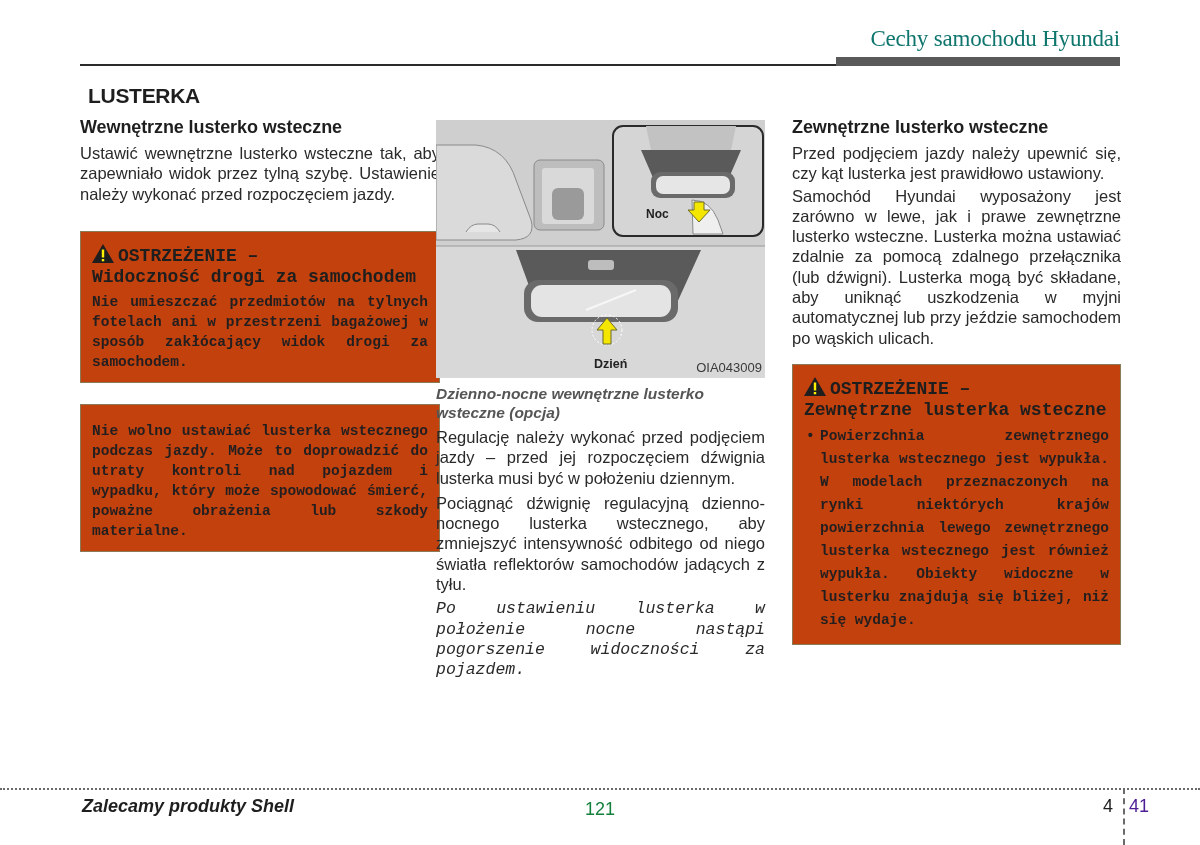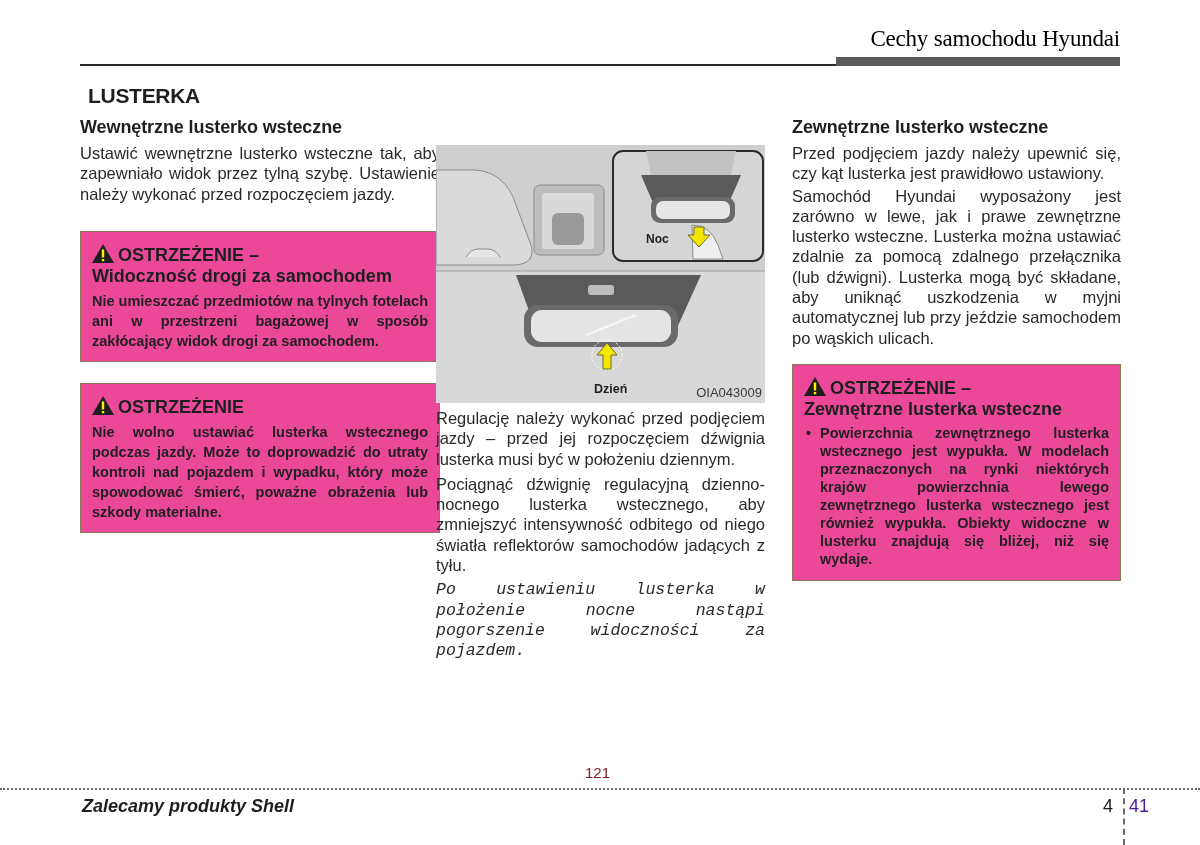--- a/index.html
+++ b/index.html
@@ -1,55 +1,55 @@
 <!DOCTYPE html>
 <html><head>
 <meta charset="utf-8">
 <style>
   * { box-sizing: border-box; margin: 0; padding: 0; }
   html, body { width: 1200px; height: 845px; background: #ffffff; overflow: hidden; }
   body { position: relative; font-family: "Liberation Sans", sans-serif; color: #231f20; }
 
   
-  .hdr-title { position: absolute; right: 80px; top: 26px; font-family: "Liberation Serif", serif; font-size: 23px; color: #000000; letter-spacing: -0.2px; }
+  .hdr-title { position: absolute; right: 80px; top: 26px; font-family: "Liberation Serif", serif; font-size: 23px; color: #0f766e; letter-spacing: -0.2px; }
   .hdr-line { position: absolute; left: 80px; top: 64px; width: 760px; height: 2px; background: #2a2a2a; }
   .hdr-bar { position: absolute; left: 836px; top: 57px; width: 284px; height: 9px; background: #5a5a5a; }
 
   .section-title { position: absolute; left: 82px; top: 84px; font-size: 21px; font-weight: bold; letter-spacing: -0.3px; color: #1e1e1e; margin-left: 6px; }
 
   .col { position: absolute; }
   .col-left { left: 80px; top: 116px; width: 360px; }
   .col-mid { left: 436px; top: 120px; width: 329px; }
   .col-right { left: 792px; top: 116px; width: 329px; }
 
   .sub { font-size: 18px; font-weight: bold; color: #1e1e1e; line-height: 22px; letter-spacing: -0.1px; }
   .para { font-size: 16.5px; line-height: 20.3px; text-align: justify; color: #2a2a2a; margin-top: 5px; }
   .para-italic { font-style: italic; font-family: Liberation Mono, monospace; }
   .caption { font-size: 15.5px; font-style: italic; font-weight: bold; color: #555; line-height: 19px; margin-top: 5px; }
 
-  .warn { background: #ec4899; border: 1.5px solid #8a7a55; padding: 12px 11px 10px 11px; }
+  .warn { background: #c2410c; border: 1.5px solid #8a7a55; padding: 12px 11px 10px 11px; font-family: Liberation Mono, monospace; }
   .warn-head { font-size: 18px; font-weight: bold; color: #1e1e1e; line-height: 21px; }
   .warn-icon { display: inline-block; width: 22px; height: 19px; vertical-align: -2px; margin-right: 4px; }
   .warn-body { font-size: 14.5px; font-weight: bold; line-height: 20px; text-align: justify; color: #231f20; margin-top: 4px; }
-  .warn-list { list-style: none; font-size: 14.5px; font-weight: bold; line-height: 18px; margin-top: 4px; }
+  .warn-list { list-style: none; font-size: 14.5px; font-weight: bold; line-height: 23px; margin-top: 4px; }
   .warn-list li { position: relative; padding-left: 16px; text-align: justify; margin-bottom: 2px; }
   .warn-list li::before { content: "•"; position: absolute; left: 2px; top: 0; }
 
   
-  .illus { position: relative; width: 329px; height: 258px; background: linear-gradient(#c9c9c9, #dcdcdc 40%, #c4c4c4 60%, #e0e0e0); overflow: hidden; margin-top: 25px; }
+  .illus { position: relative; width: 329px; height: 258px; background: linear-gradient(#c9c9c9, #dcdcdc 40%, #c4c4c4 60%, #e0e0e0); overflow: hidden; }
   .illus svg { position: absolute; left: 0; top: 0; }
   .illus-code { position: absolute; right: 3px; bottom: 3px; font-size: 13px; color: #3a3a3a; }
   .lbl-noc { position: absolute; left: 210px; top: 87px; font-size: 12px; font-weight: bold; color: #222; }
   .lbl-dzien { position: absolute; left: 158px; top: 237px; font-size: 12.5px; font-weight: bold; color: #222; }
 
   
   .ftr-line { position: absolute; left: 0; top: 788px; width: 1200px; border-top: 2px dotted #6a6a6a; }
   .ftr-vline { position: absolute; left: 1123px; top: 788px; height: 57px; border-left: 2px dashed #6a6a6a; }
   .ftr-brand { position: absolute; left: 82px; top: 796px; font-size: 18px; font-weight: bold; font-style: italic; color: #1e1e1e; }
-  .ftr-page { position: absolute; left: 585px; top: 764px; font-size: 15px; color: #7f1d1d; }
+  .ftr-page { position: absolute; left: 585px; top: 799px; font-size: 18px; color: #15803d; }
   .ftr-chap { position: absolute; left: 1103px; top: 796px; font-size: 18px; color: #1e1e1e; }
   .ftr-num { position: absolute; left: 1129px; top: 796px; font-size: 18px; color: #4c1d95; }
 </style>
 </head>
 <body>
 
 <div class="hdr-title">Cechy samochodu Hyundai</div>
 <div class="hdr-line"></div>
 <div class="hdr-bar"></div>
 
@@ -65,27 +65,20 @@
           <polygon points="11,0 22,19 0,19" fill="#1e1e1e"></polygon>
           <rect x="9.8" y="5.5" width="2.4" height="8" fill="#fff200"></rect>
           <rect x="9.8" y="15" width="2.4" height="2.3" fill="#fff200"></rect>
         </svg><span>OSTRZEŻENIE –</span><br>
       <span>Widoczność drogi za samochodem</span>
     </div>
     <div class="warn-body">Nie umieszczać przedmiotów na tylnych fotelach ani w przestrzeni bagażowej w sposób zakłócający widok drogi za samochodem.</div>
   </div>
 
   <div class="warn" style="margin-top:21px;">
-    <div class="warn-head">
-      <svg class="warn-icon" viewBox="0 0 22 19">
-          <polygon points="11,0 22,19 0,19" fill="#1e1e1e"></polygon>
-          <rect x="9.8" y="5.5" width="2.4" height="8" fill="#fff200"></rect>
-          <rect x="9.8" y="15" width="2.4" height="2.3" fill="#fff200"></rect>
-        </svg><span>OSTRZEŻENIE</span>
-    </div>
     <div class="warn-body">Nie wolno ustawiać lusterka wstecznego podczas jazdy. Może to doprowadzić do utraty kontroli nad pojazdem i wypadku, który może spowodować śmierć, poważne obrażenia lub szkody materialne.</div>
   </div>
 </div>
 
 <div class="col col-mid">
   <div class="illus">
     <svg width="329" height="258" viewBox="0 0 329 258">
 
       <rect x="0" y="0" width="329" height="258" fill="#d4d4d4"></rect>
       <rect x="0" y="0" width="329" height="130" fill="#cfcfcf"></rect>
@@ -116,20 +109,21 @@
       <rect x="215" y="52" width="84" height="26" rx="9" fill="#6a6a6a"></rect>
       <rect x="220" y="56" width="74" height="18" rx="7" fill="#e6e6e6"></rect>
       <path d="M256,80 q18,0 26,20 l5,14 h-30 z" fill="#efefef" stroke="#8a8a8a"></path>
       <polygon points="258,82 268,82 268,90 274,90 263,102 252,90 258,90" fill="#f5e600" stroke="#6b6b2a" stroke-width="1"></polygon>
     </svg>
     <div class="lbl-noc">Noc</div>
     <div class="lbl-dzien">Dzień</div>
     <div class="illus-code">OIA043009</div>
   </div>
 
+  <div class="caption" style="margin-top:6px;">Dzienno-nocne wewnętrzne lusterko wsteczne (opcja)</div>
   <p class="para">Regulację należy wykonać przed podjęciem jazdy – przed jej rozpoczęciem dźwignia lusterka musi być w położeniu dziennym.</p>
   <p class="para">Pociągnąć dźwignię regulacyjną dzienno-nocnego lusterka wstecznego, aby zmniejszyć intensywność odbitego od niego światła reflektorów samochodów jadących z tyłu.</p>
   <p class="para para-italic">Po ustawieniu lusterka w położenie nocne nastąpi pogorszenie widoczności za pojazdem.</p>
 </div>
 
 <div class="col col-right">
   <div class="sub">Zewnętrzne lusterko wsteczne</div>
   <p class="para">Przed podjęciem jazdy należy upewnić się, czy kąt lusterka jest prawidłowo ustawiony.</p>
   <p class="para" style="margin-top:2px;">Samochód Hyundai wyposażony jest zarówno w lewe, jak i prawe zewnętrzne lusterko wsteczne. Lusterka można ustawiać zdalnie za pomocą zdalnego przełącznika (lub dźwigni). Lusterka mogą być składane, aby uniknąć uszkodzenia w myjni automatycznej lub przy jeździe samochodem po wąskich ulicach.</p>
 

